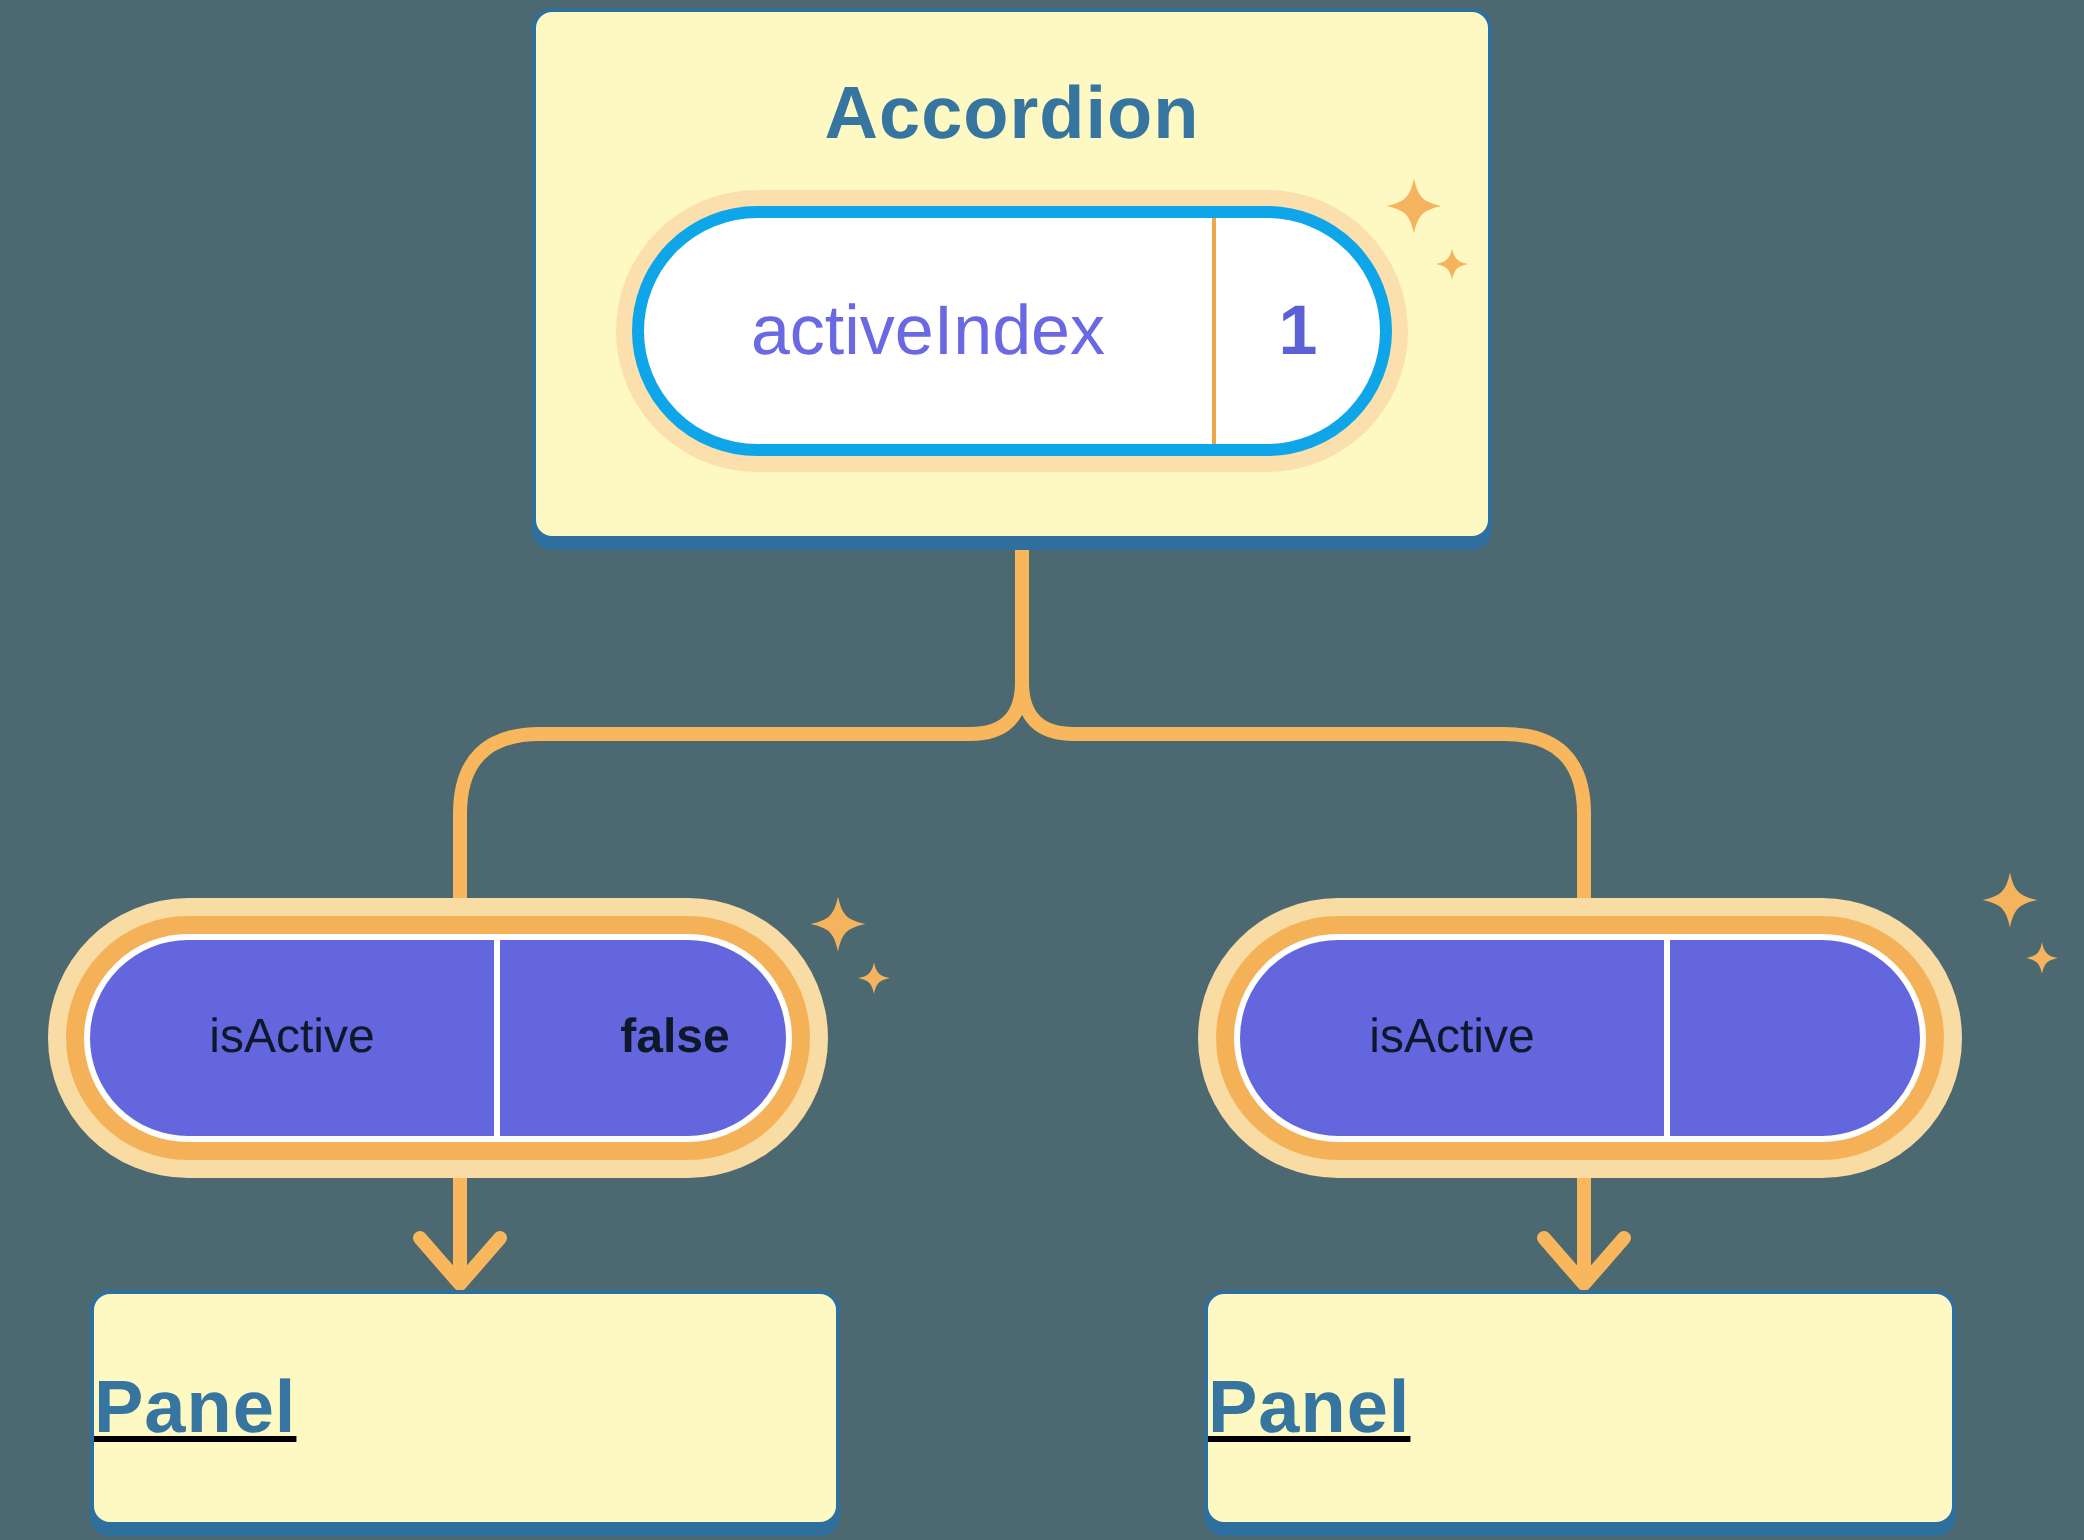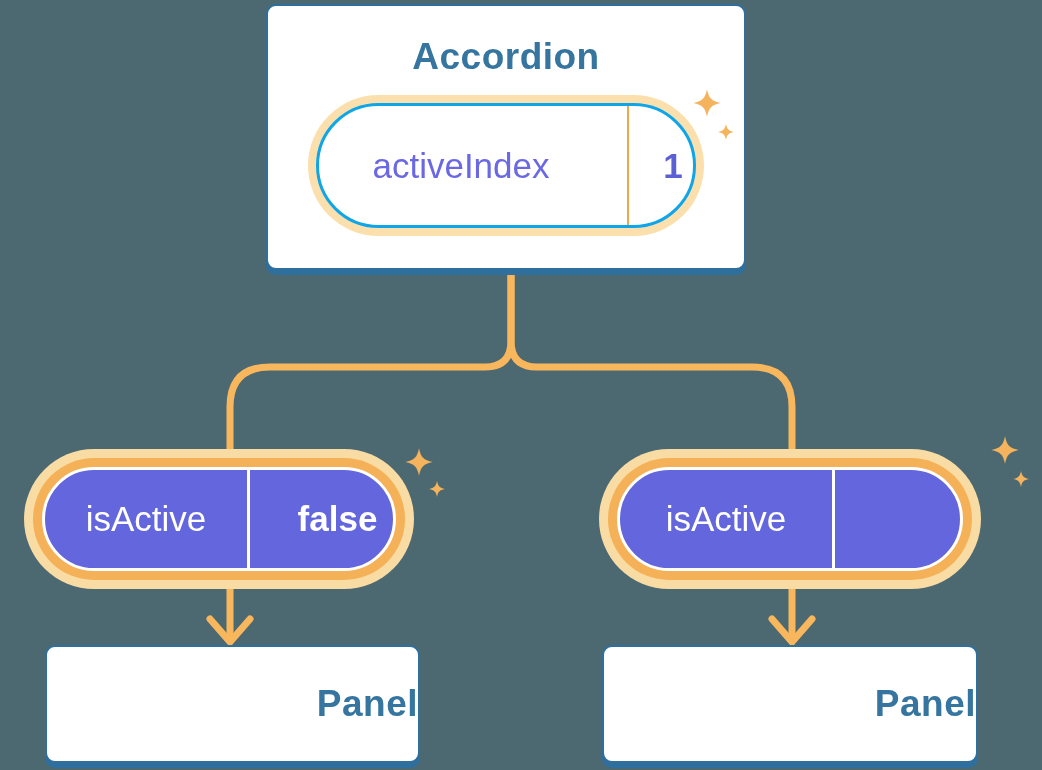--- a/index.html
+++ b/index.html
@@ -17,52 +17,52 @@
     position: absolute;
     left: 0; top: 0;
     width: 1042px; height: 770px;
     pointer-events: none;
   }
   #connector-layer { z-index: 1; }
   #sparkle-layer   { z-index: 3; }
 
   .card {
     position: absolute;
-    background: #ffffff;
+    background: #fef9c3;
     border: 2px solid #2F6F9E;
     border-radius: 10px;
     box-shadow: 0 5px 0 0 #2F6F9E;
     z-index: 2;
     box-sizing: border-box;
+    text-decoration: underline;
   }
   .card-title {
     color: #35759F;
     font-size: 37px;
     font-weight: 600;
     text-align: center;
     letter-spacing: 0.5px;
   }
 
   #accordion-card { left: 266px; top: 4px; width: 480px; height: 266px; }
   #accordion-card .card-title { position: absolute; left: 0; right: 0; top: 30px; }
 
   
   #state-pill {
     position: absolute;
     left: 48px; top: 97px;
     width: 380px; height: 125px;
     box-sizing: border-box;
     background: #FFFFFF;
-    border: 3px solid #0ea5e9;
+    border: 6px solid #0ea5e9;
     border-radius: 999px;
     box-shadow: 0 0 0 8px #FBE0AE;
     display: flex;
     align-items: stretch;
     overflow: hidden;
-    gap: 24px;
   }
   #state-pill .cell {
     display: flex; align-items: center; justify-content: center;
   }
   #state-pill .name-cell { width: 284px; color: #6A68E3; font-size: 35px; }
   #state-pill .divider   { width: 2px; background: #F0A74A; }
   #state-pill .value-cell{ flex: 1; color: #5B60D4; font-size: 35px; font-weight: 700; }
 
   
   .prop-pill {
@@ -74,28 +74,28 @@
     border: 3px solid #FFFFFF;
     border-radius: 999px;
     box-shadow: 0 0 0 9px #F5B158, 0 0 0 18px #F9DCA4;
     display: flex;
     align-items: stretch;
     overflow: hidden;
     z-index: 2;
   }
   #prop-pill-left  { left: 42px;  width: 354px; }
   #prop-pill-right { left: 617px; width: 346px; }
-  .prop-pill .cell { display: flex; align-items: center; justify-content: center; color: #ffffff; font-size: 35px; }
+  .prop-pill .cell { display: flex; align-items: center; justify-content: center; color: #0f172a; font-size: 24px; }
   .prop-pill .divider { width: 3px; background: #FFFFFF; }
   #prop-pill-left  .name-cell { width: 202px; }
   #prop-pill-right .name-cell { width: 212px; }
   .prop-pill .value-cell { flex: 1; font-weight: 700; margin-left: 32px; }
 
   
-  .panel-card { display: flex; align-items: center; justify-content: flex-end; }
+  .panel-card { display: flex; align-items: center; justify-content: flex-start; }
   #panel-left  { left: 45px;  top: 645px; width: 375px; height: 118px; }
   #panel-right { left: 602px; top: 645px; width: 376px; height: 118px; }
 </style>
 </head>
 <body>
 
 <div id="canvas">
 
   <svg id="connector-layer" class="layer" viewBox="0 0 1042 770" xmlns="http://www.w3.org/2000/svg">
     <g fill="none" stroke="#F8B75D" stroke-width="7" stroke-linecap="round" stroke-linejoin="round">

